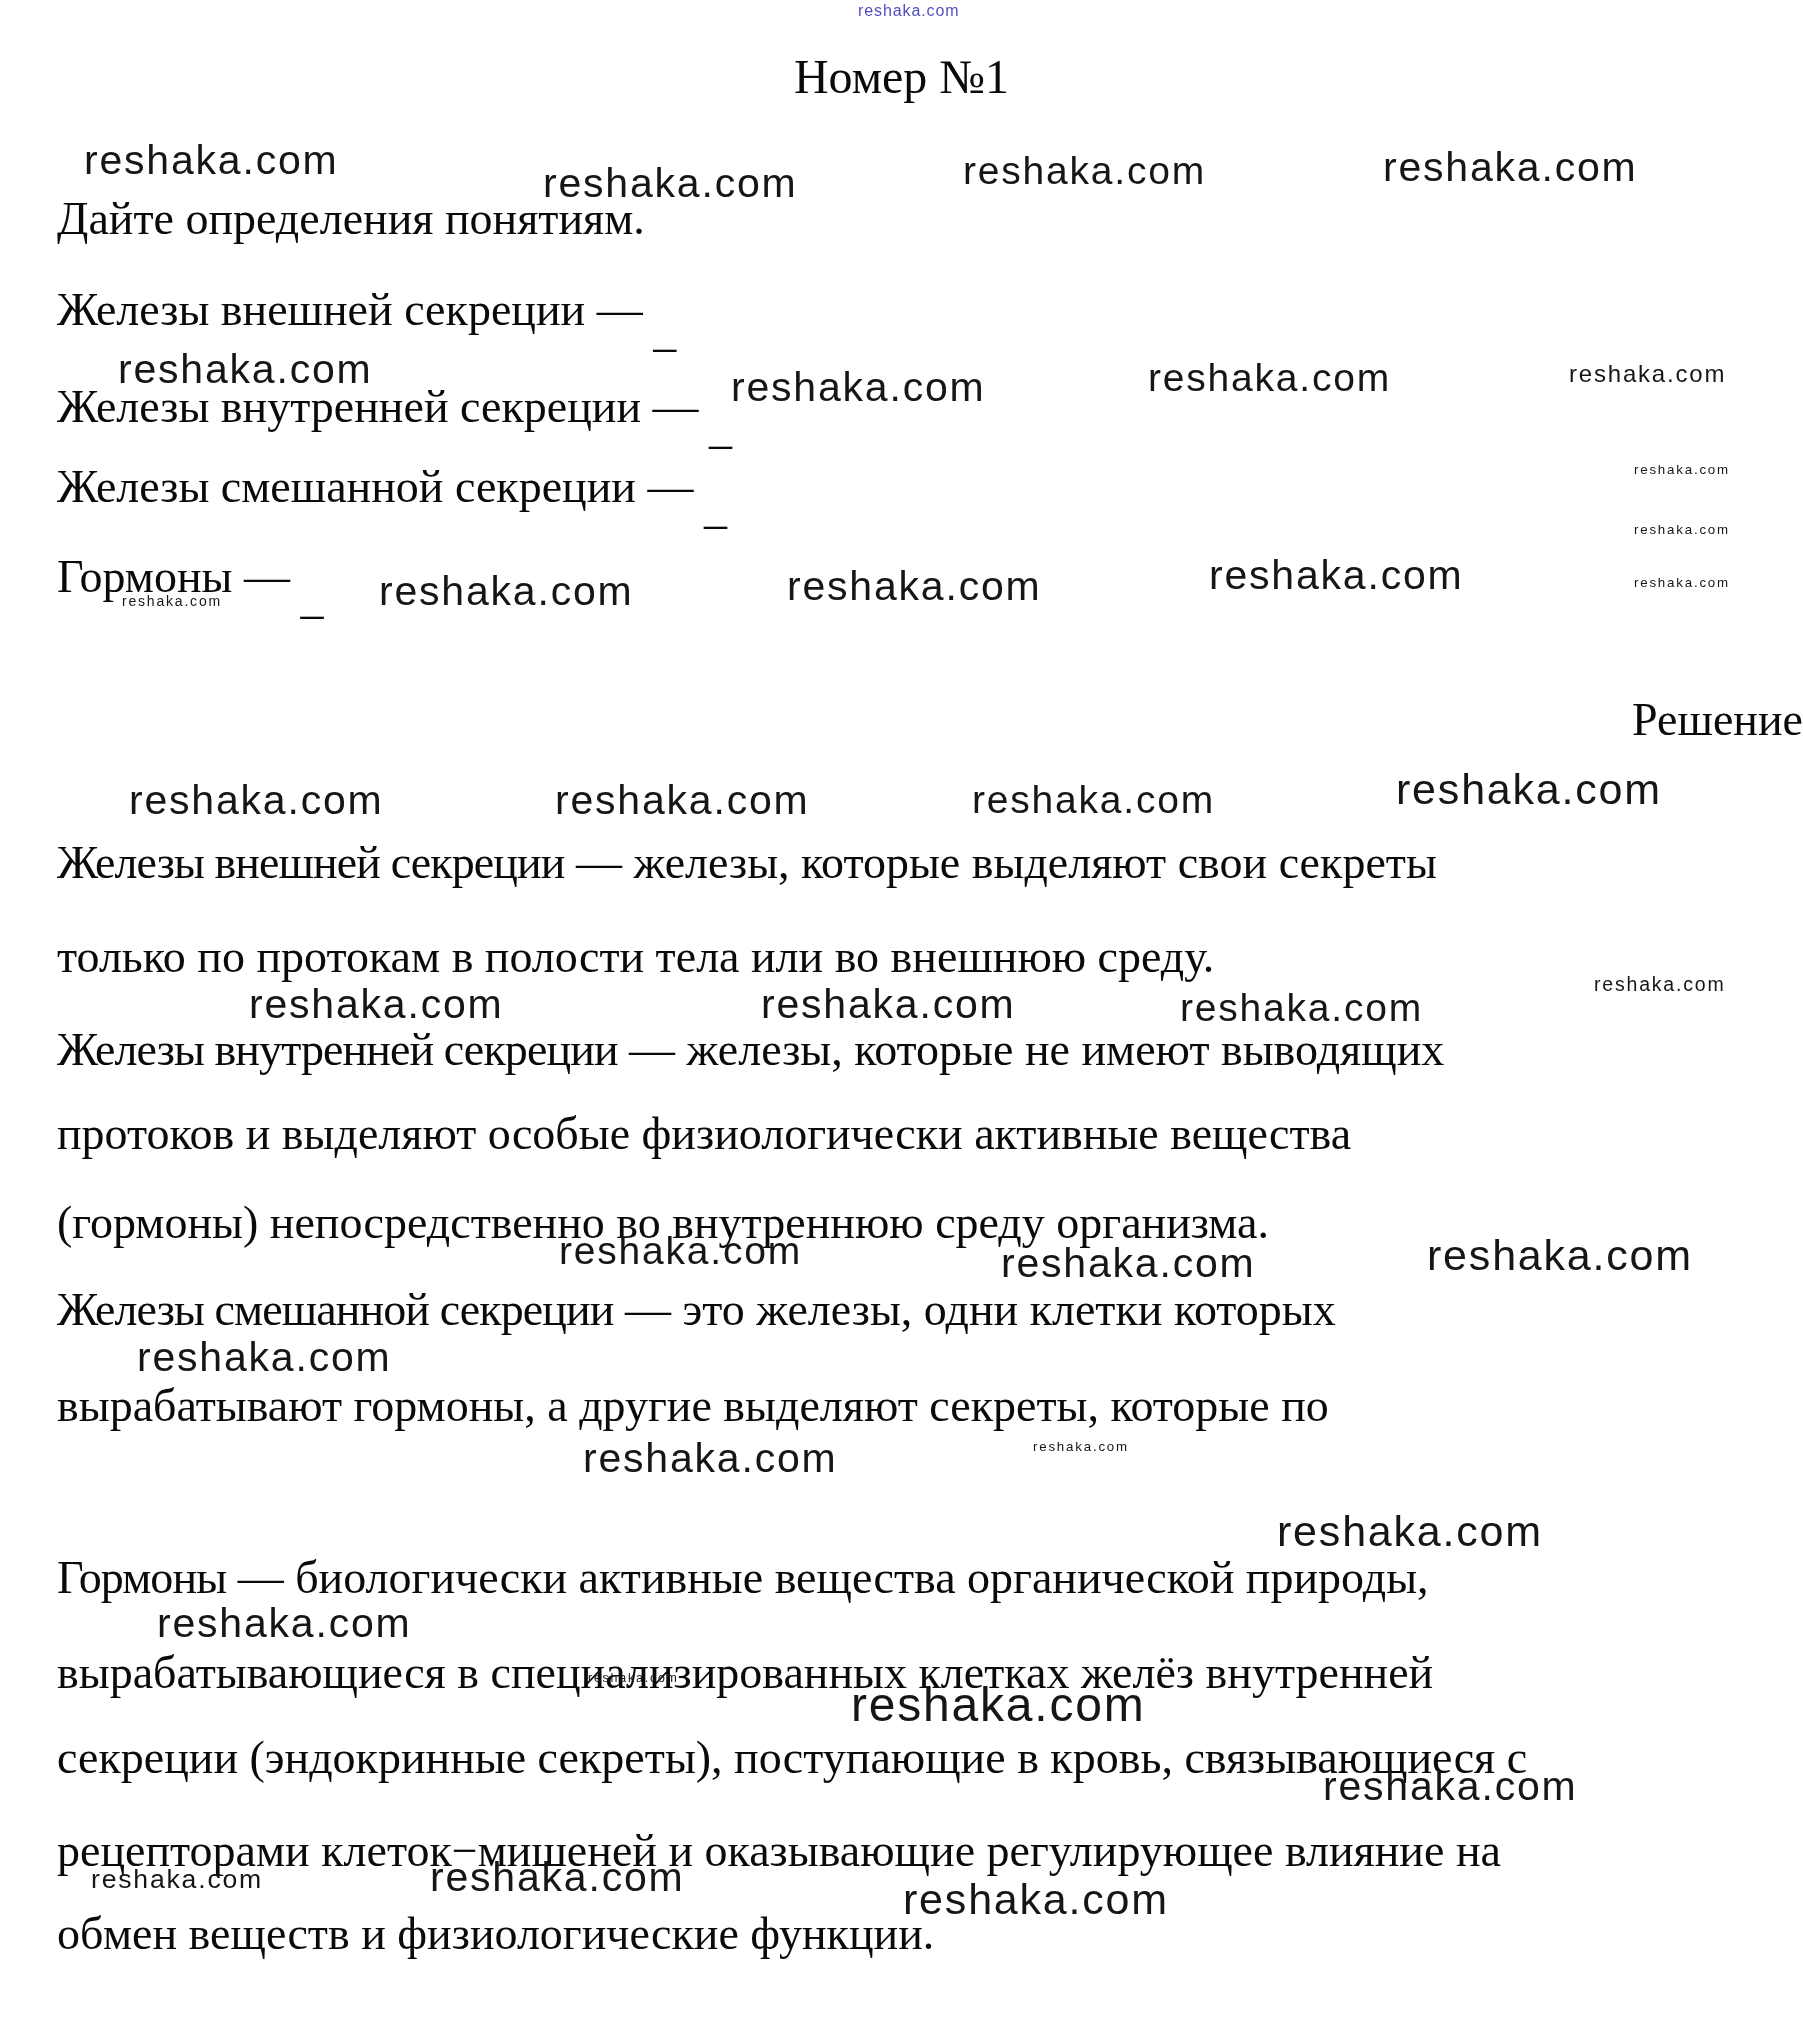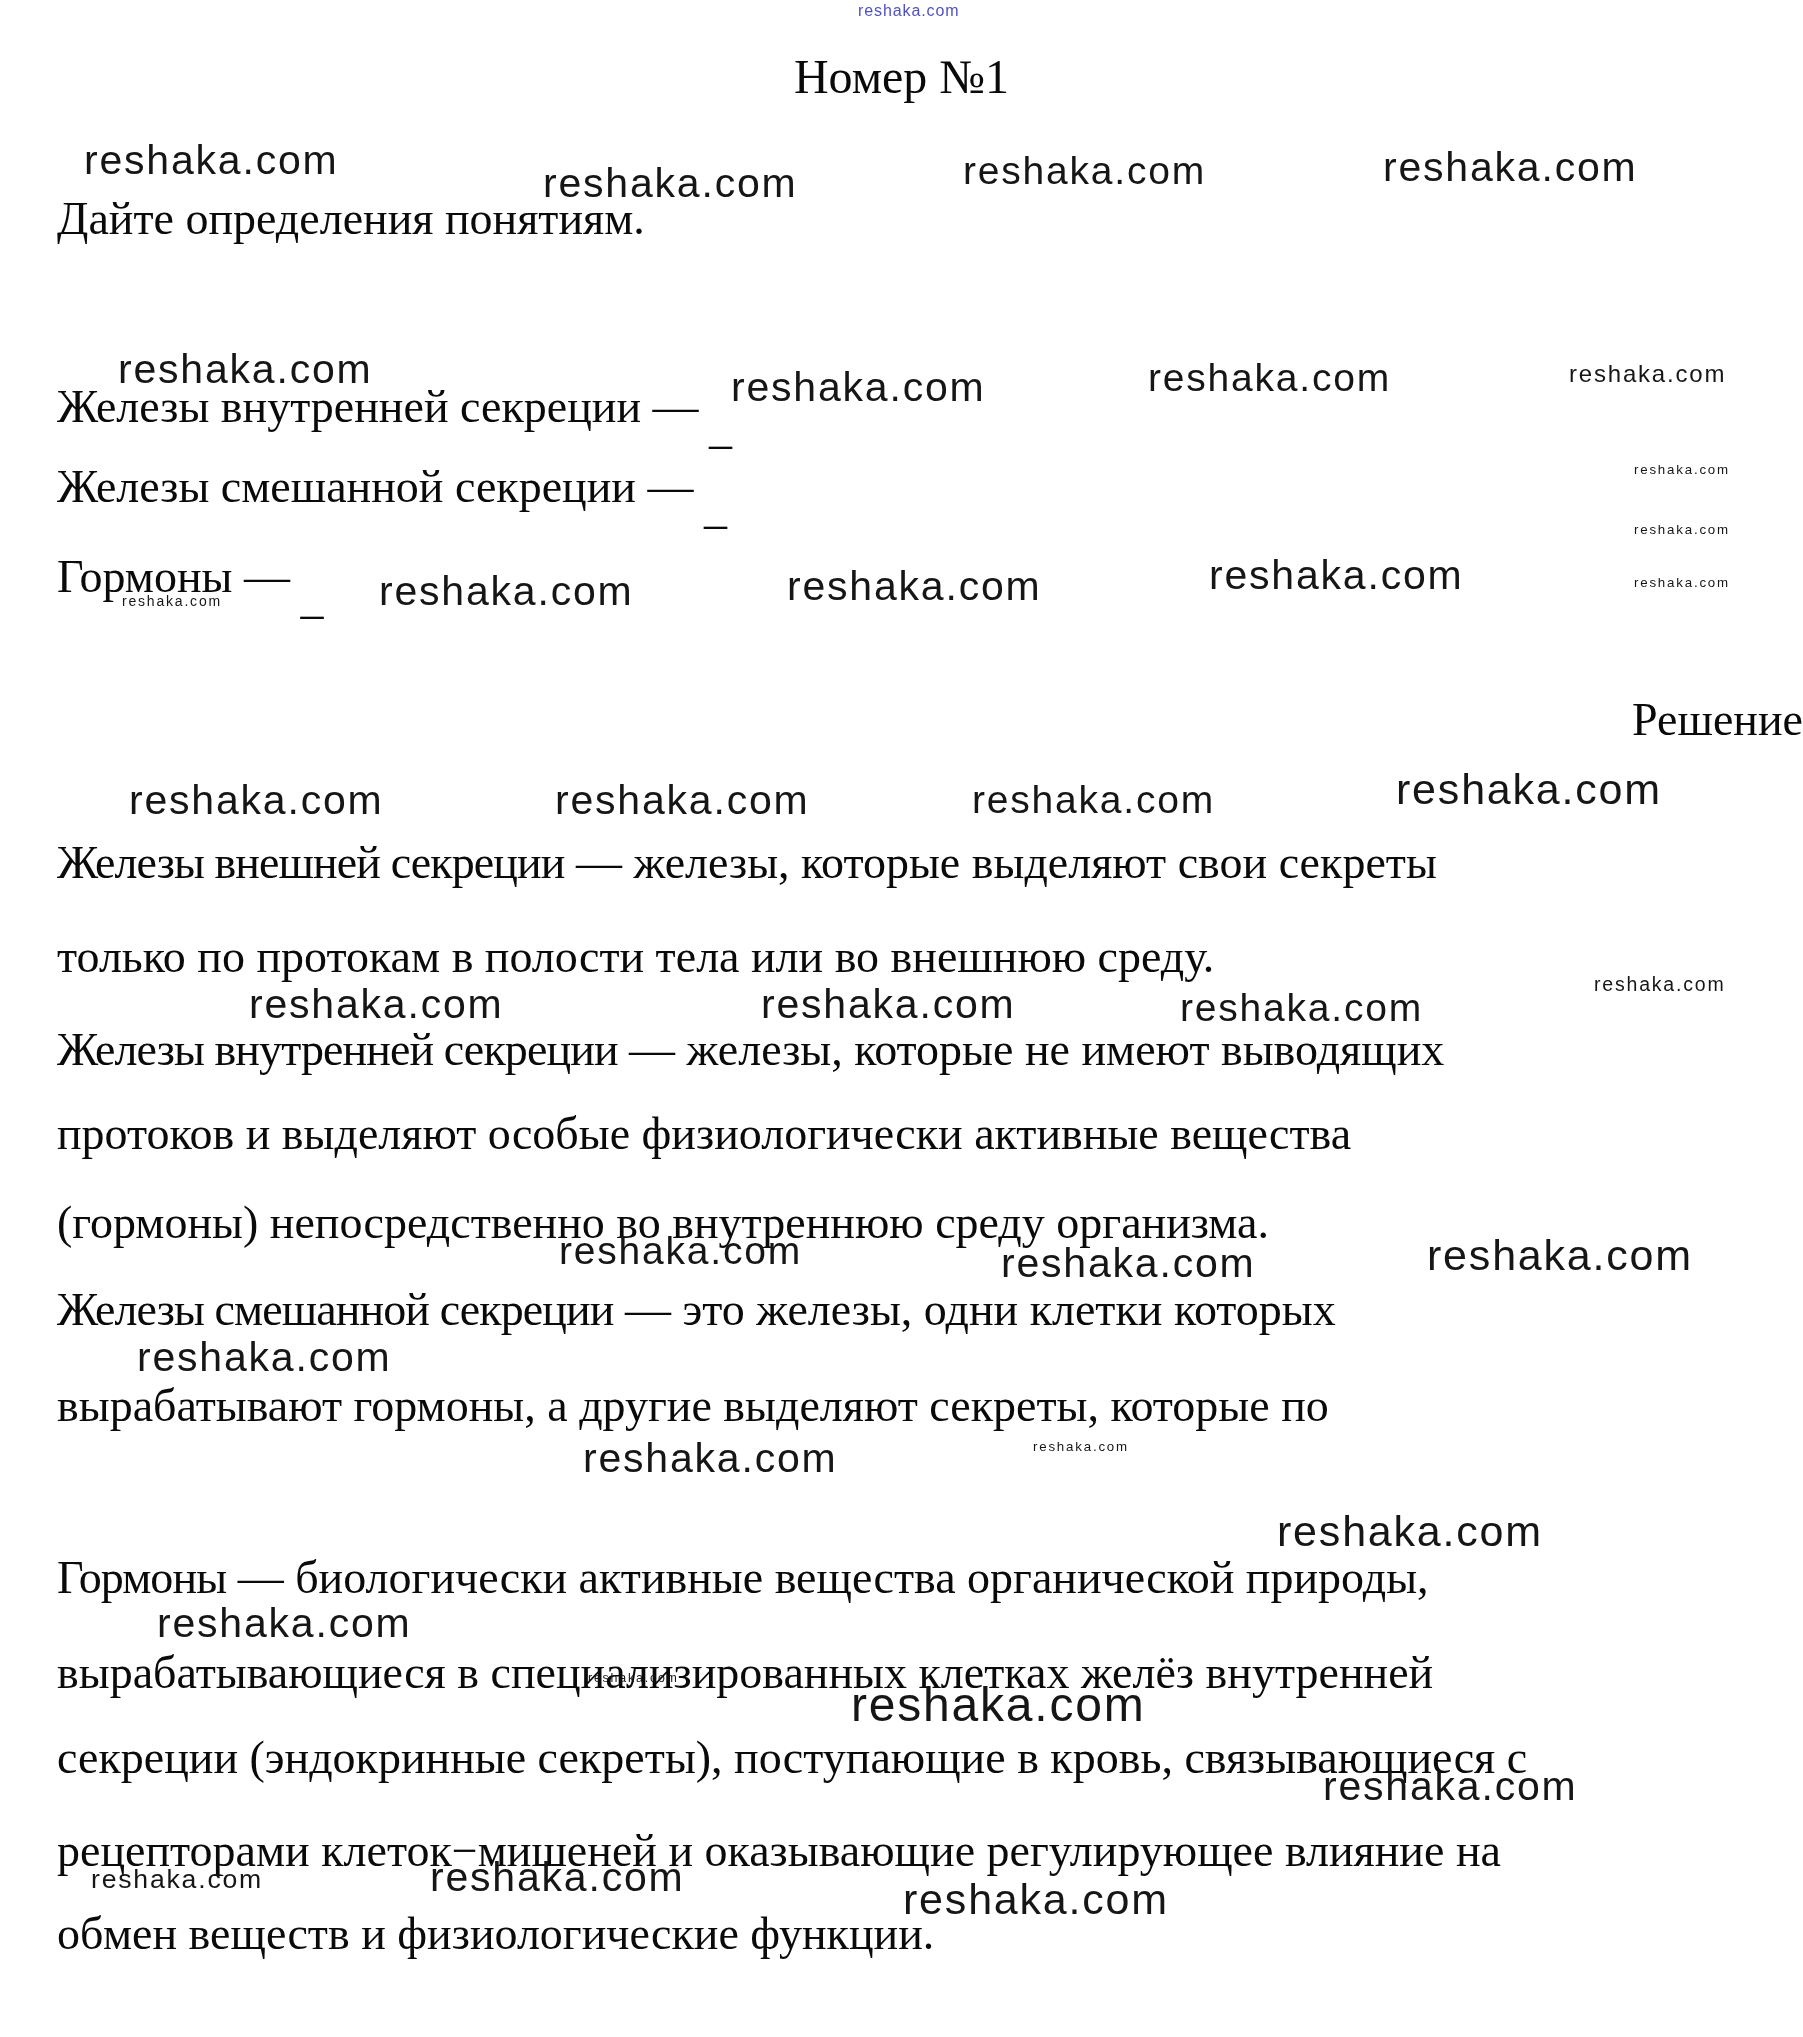--- a/index.html
+++ b/index.html
@@ -61,20 +61,23 @@
 </style>
 </head>
 <body>
 
 <div id="page">
 
   <h1 class="title">Номер №1</h1>
 
   <div class="line" style="top:193px">Дайте определения понятиям.</div>
 
+  <div class="line" style="top:284px">
+    <span>Железы внешней секреции —</span><span class="blank">_</span>
+  </div>
 
   <div class="line" style="top:381px">
     <span>Железы внутренней секреции —</span><span class="blank">_</span>
   </div>
 
   <div class="line" style="top:461px">
     <span>Железы смешанной секреции —</span><span class="blank">_</span>
   </div>
 
   <div class="line" style="top:551px">

